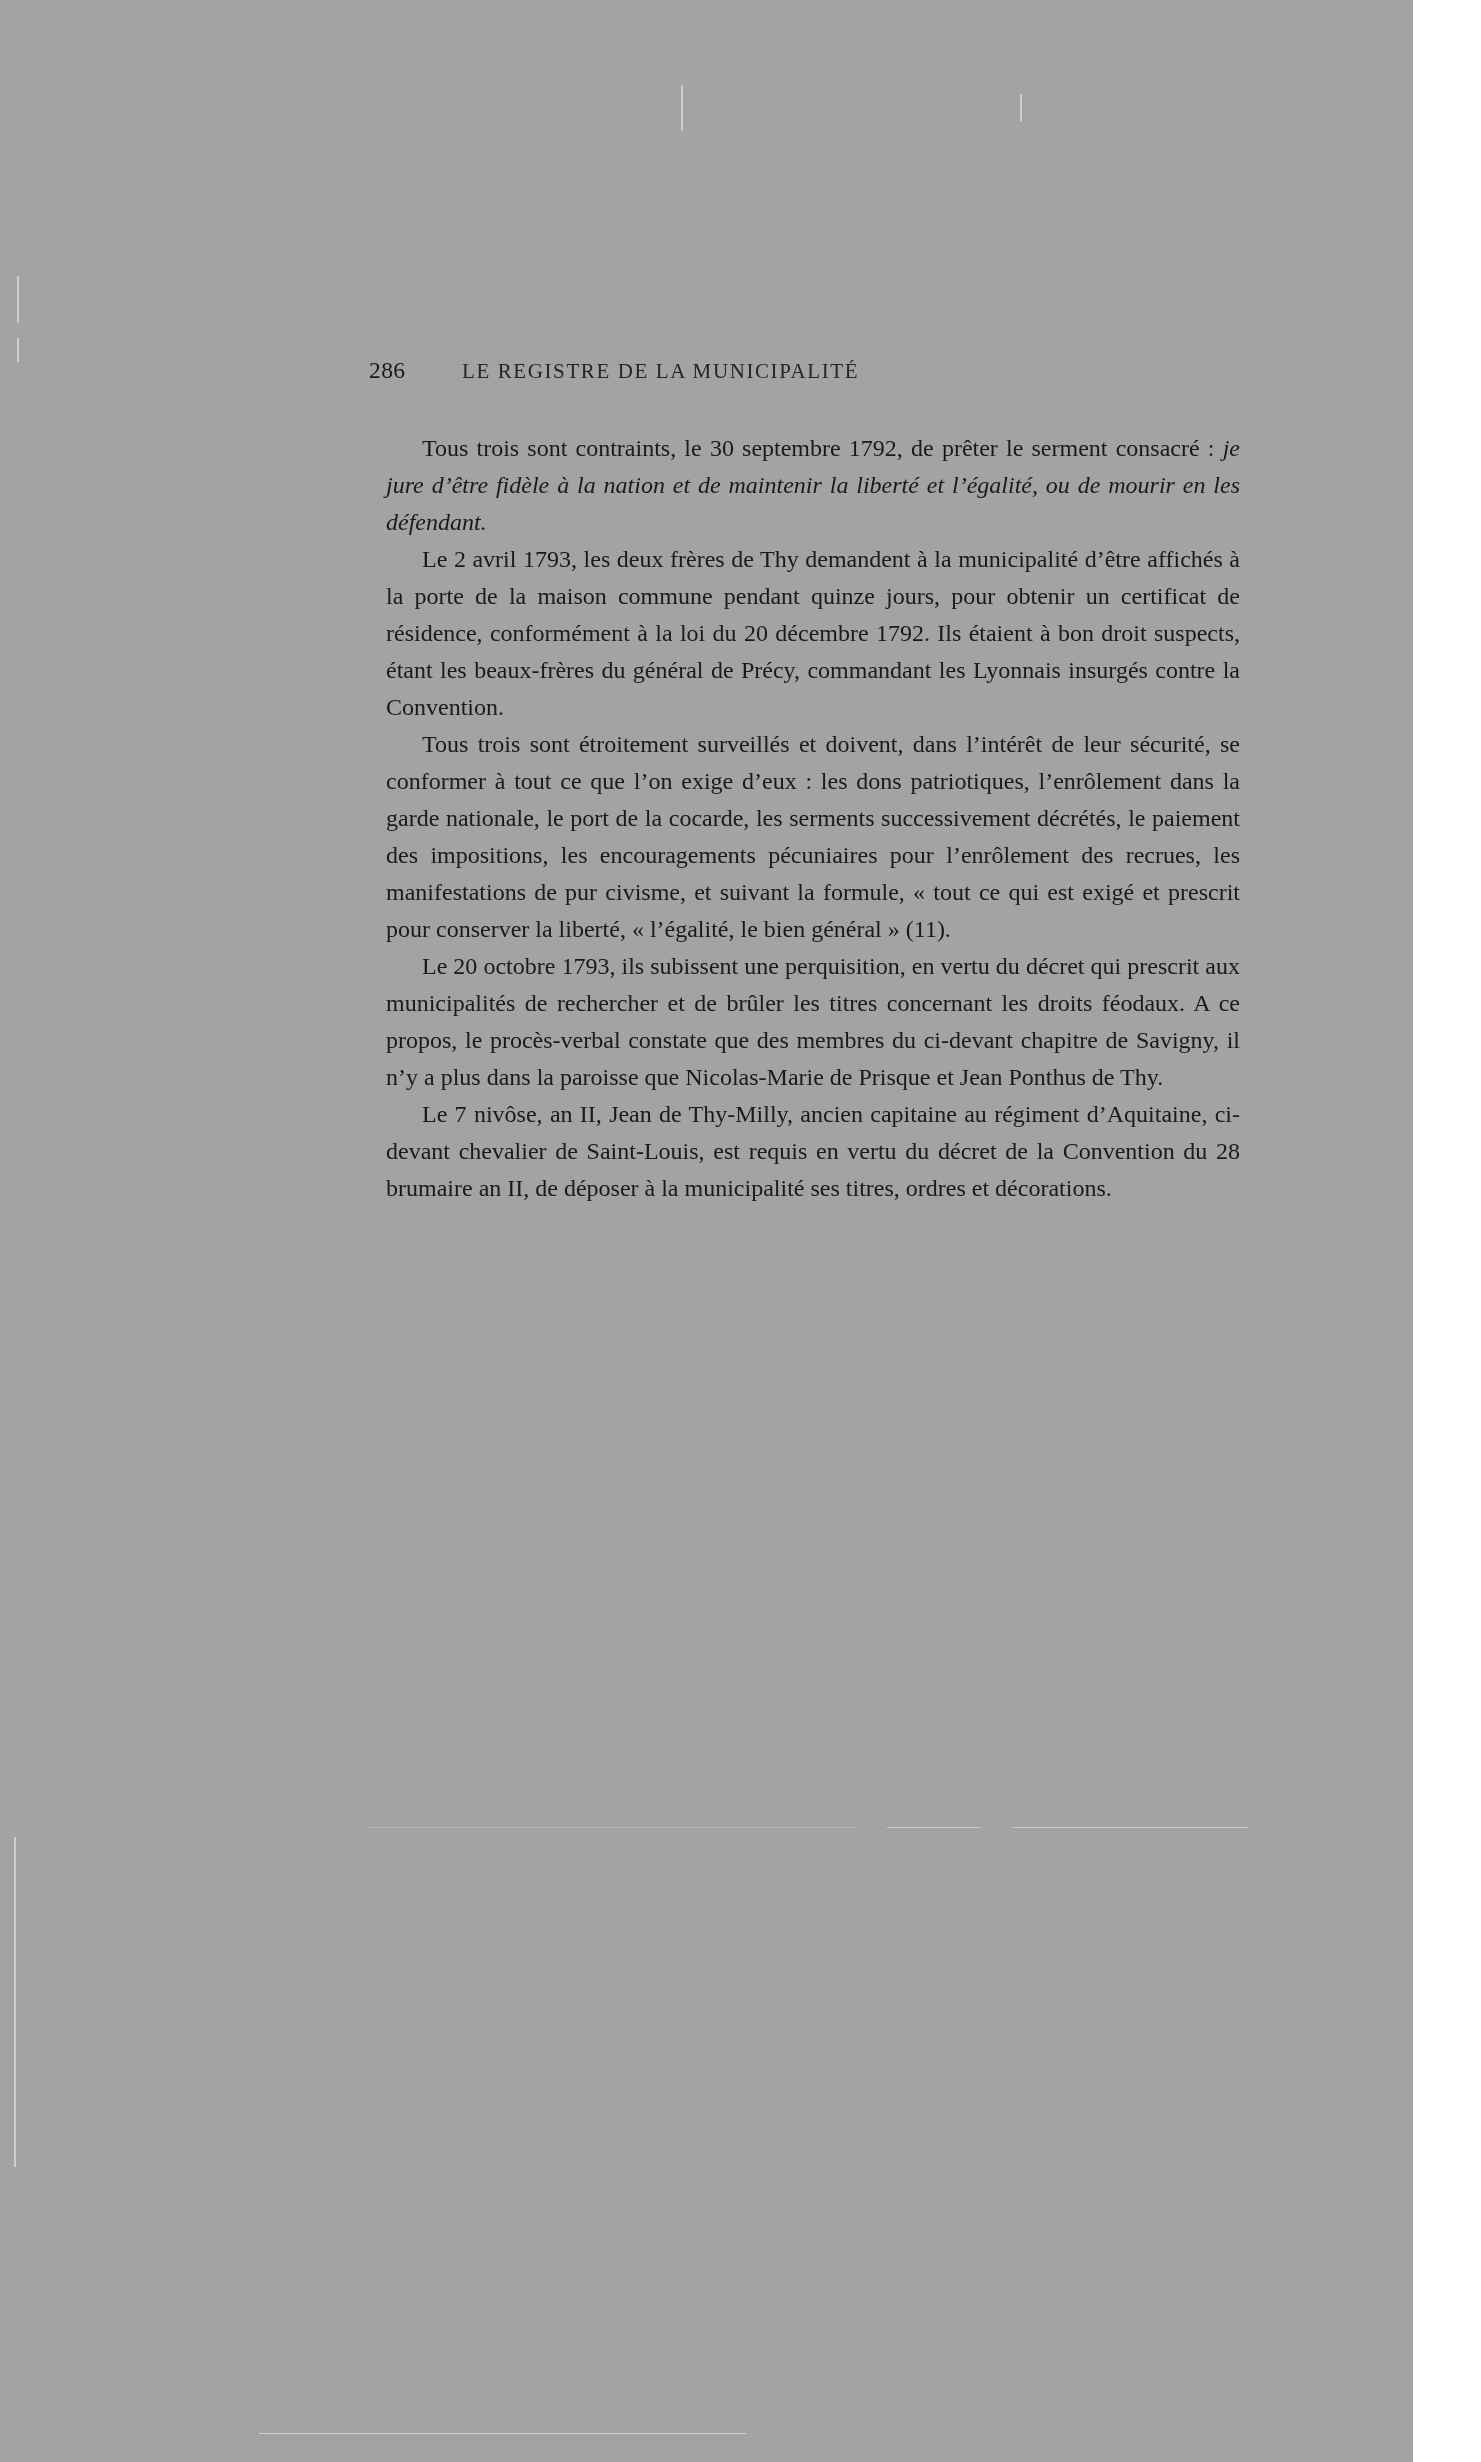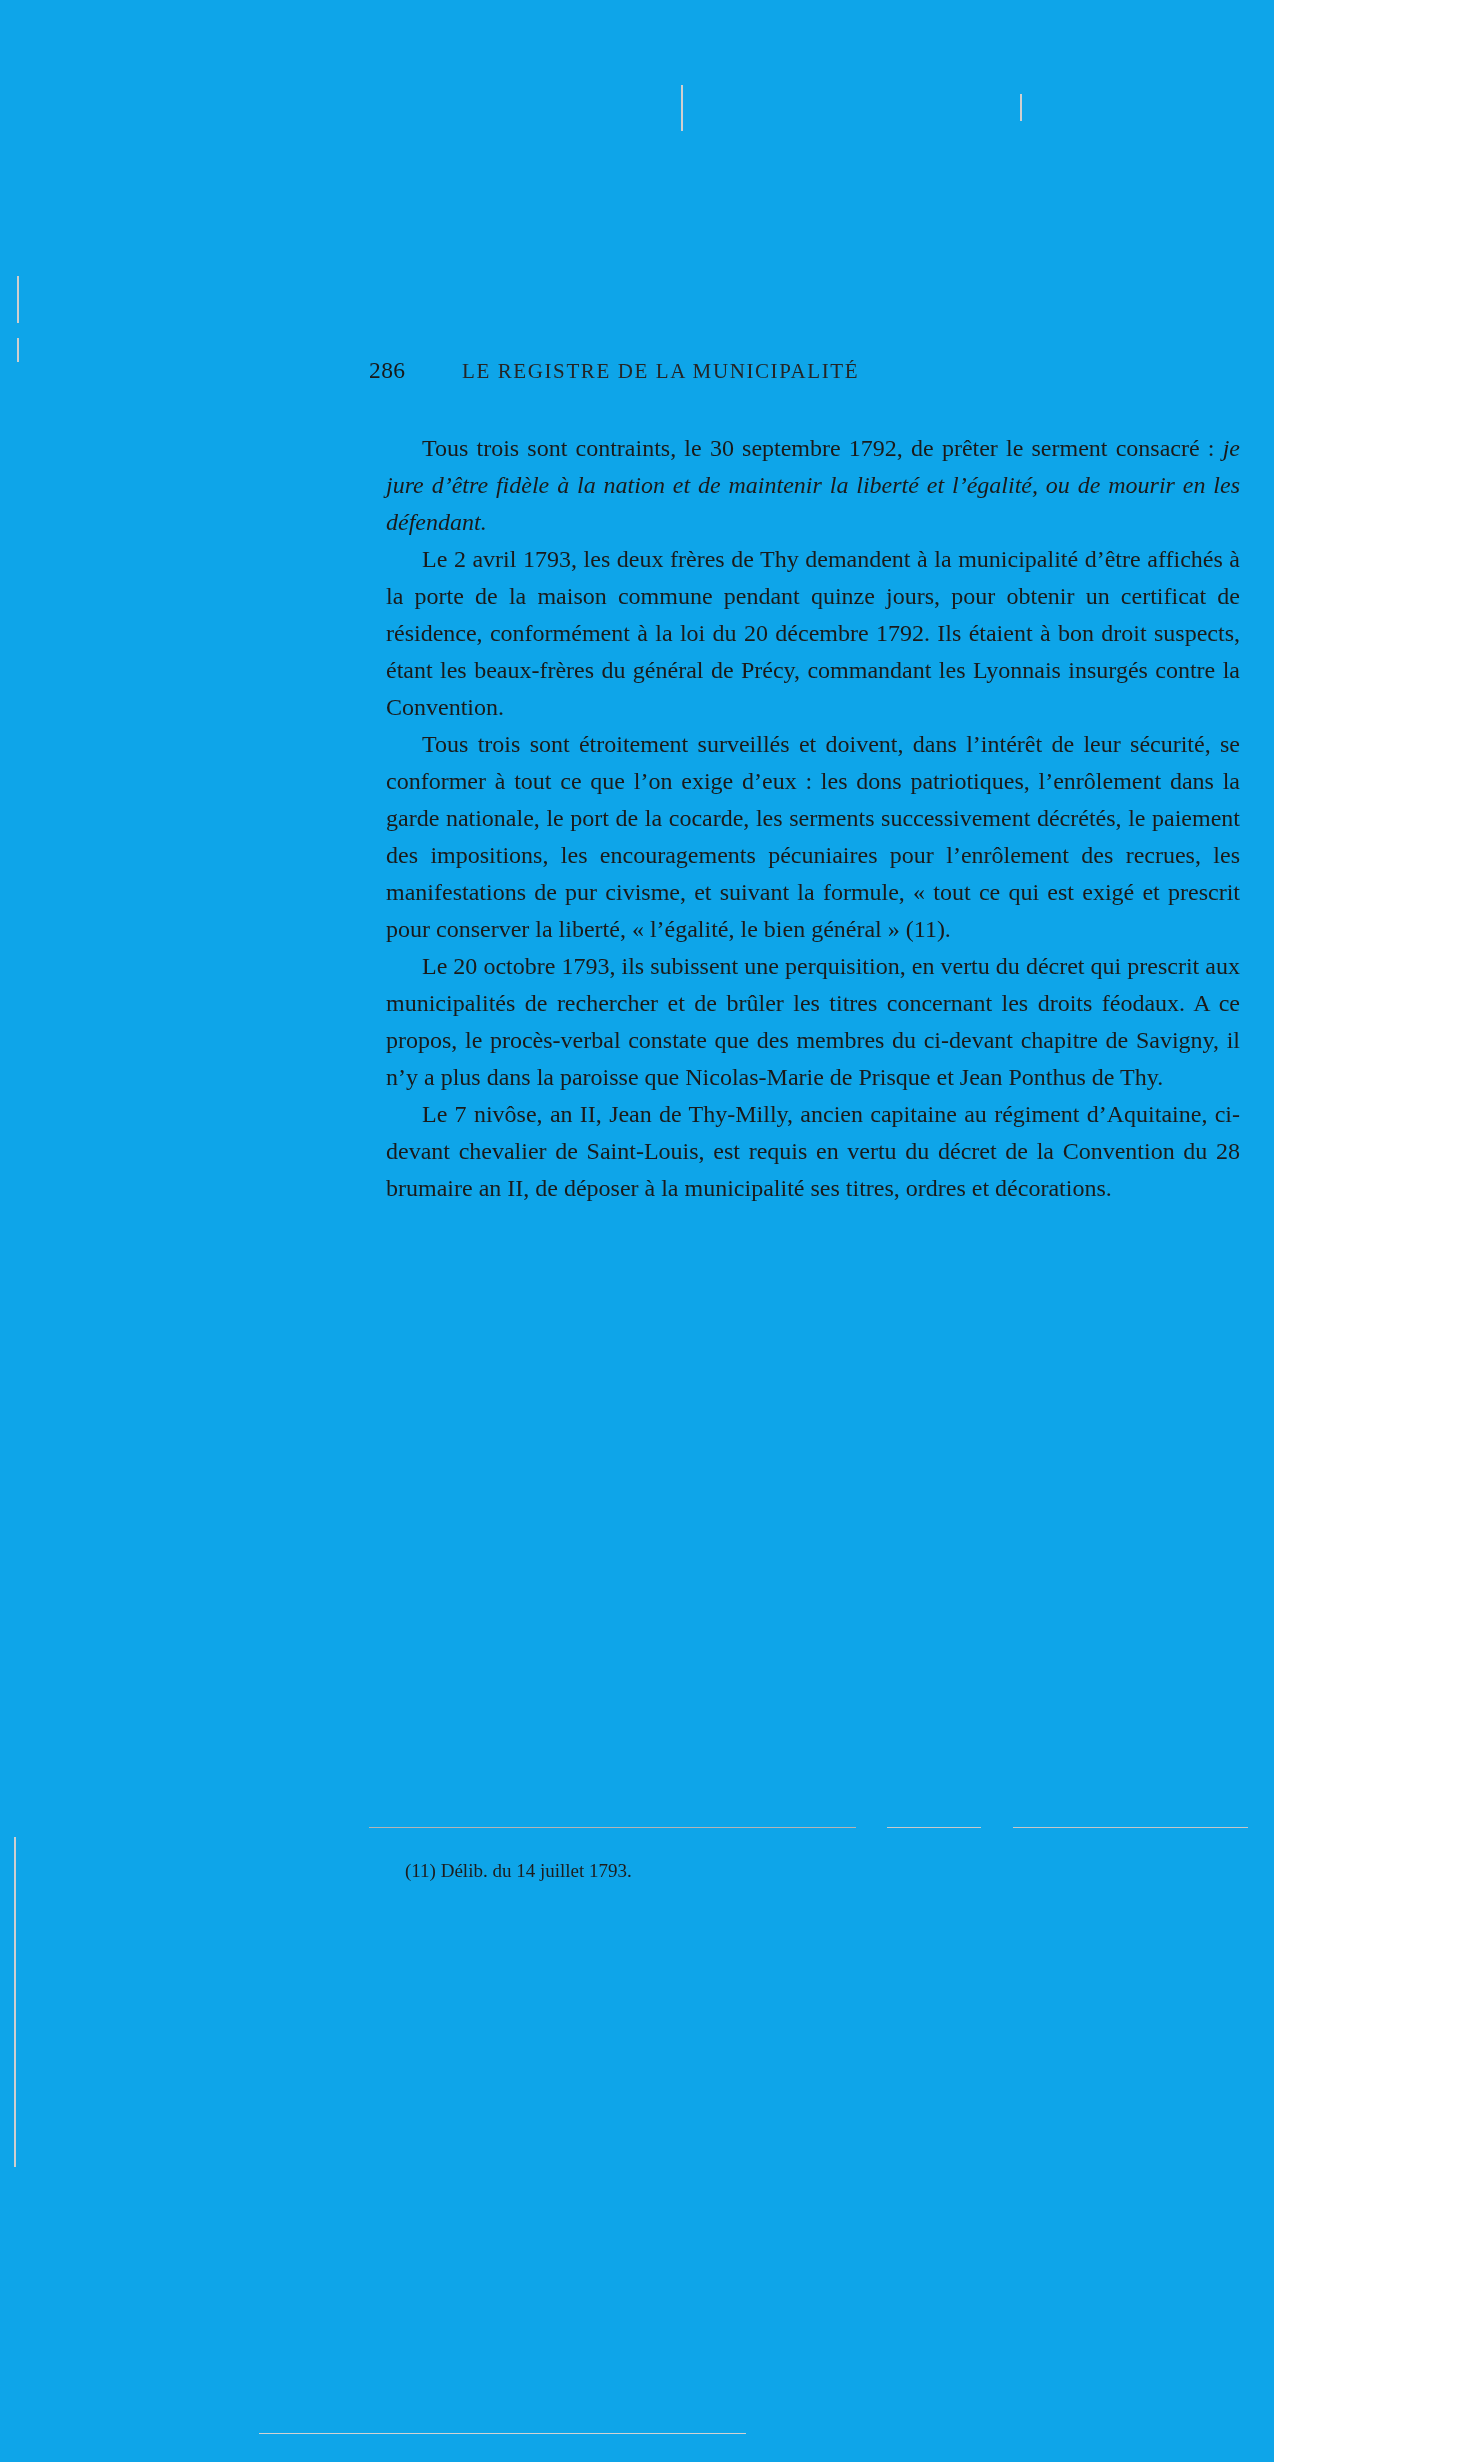--- a/index.html
+++ b/index.html
@@ -2,23 +2,23 @@
 <html style="font-size:12.6px"><head>
 <meta charset="utf-8">
 <style>
   html, body {
     margin: 0;
     padding: 0;
     background: #ffffff;
   }
   .page {
     position: relative;
-    width: 1274px;
+    width: 1413px;
     height: 2462px;
-    background: #0ea5e9;
+    background: #a3a3a3;
     overflow: hidden;
     font-family: "Liberation Serif", serif;
     color: #1a1a1a;
   }
   
   .scan-mark {
     position: absolute;
     background: #cfcfcf;
   }
   .text-block {
@@ -124,18 +124,17 @@
     <p class="para" id="p3"><span>Tous trois sont étroitement surveillés et doivent, dans l’intérêt de leur sécurité, se conformer à tout ce que l’on exige d’eux : les dons patriotiques, l’enrôlement dans la garde nationale, le port de la cocarde, les serments successivement décrétés, le paiement des impositions, les encouragements pécuniaires pour l’enrôlement des recrues, les manifestations de pur civisme, et suivant la formule, « tout ce qui est exigé et prescrit pour conserver la liberté, « l’égalité, le bien général » (11).</span></p>
     <p class="para" id="p4"><span>Le 20 octobre 1793, ils subissent une perquisition, en vertu du décret qui prescrit aux municipalités de rechercher et de brûler les titres concernant les droits féodaux. A ce propos, le procès-verbal constate que des membres du ci-devant chapitre de Savigny, il n’y a plus dans la paroisse que Nicolas-Marie de Prisque et Jean Ponthus de Thy.</span></p>
     <p class="para" id="p5"><span>Le 7 nivôse, an II, Jean de Thy-Milly, ancien capitaine au régiment d’Aquitaine, ci-devant chevalier de Saint-Louis, est requis en vertu du décret de la Convention du 28 brumaire an II, de déposer à la municipalité ses titres, ordres et décorations.</span></p>
 
   </div>
 
   <div class="rule"></div>
   <div class="rule seg2"></div>
   <div class="rule seg3"></div>
 
-  <div class="footnote">(11) Délib. du 14 juillet 1793.</div>
 
   <div class="bottom-rule"></div>
 
 </div>
 
 
 </body></html>

